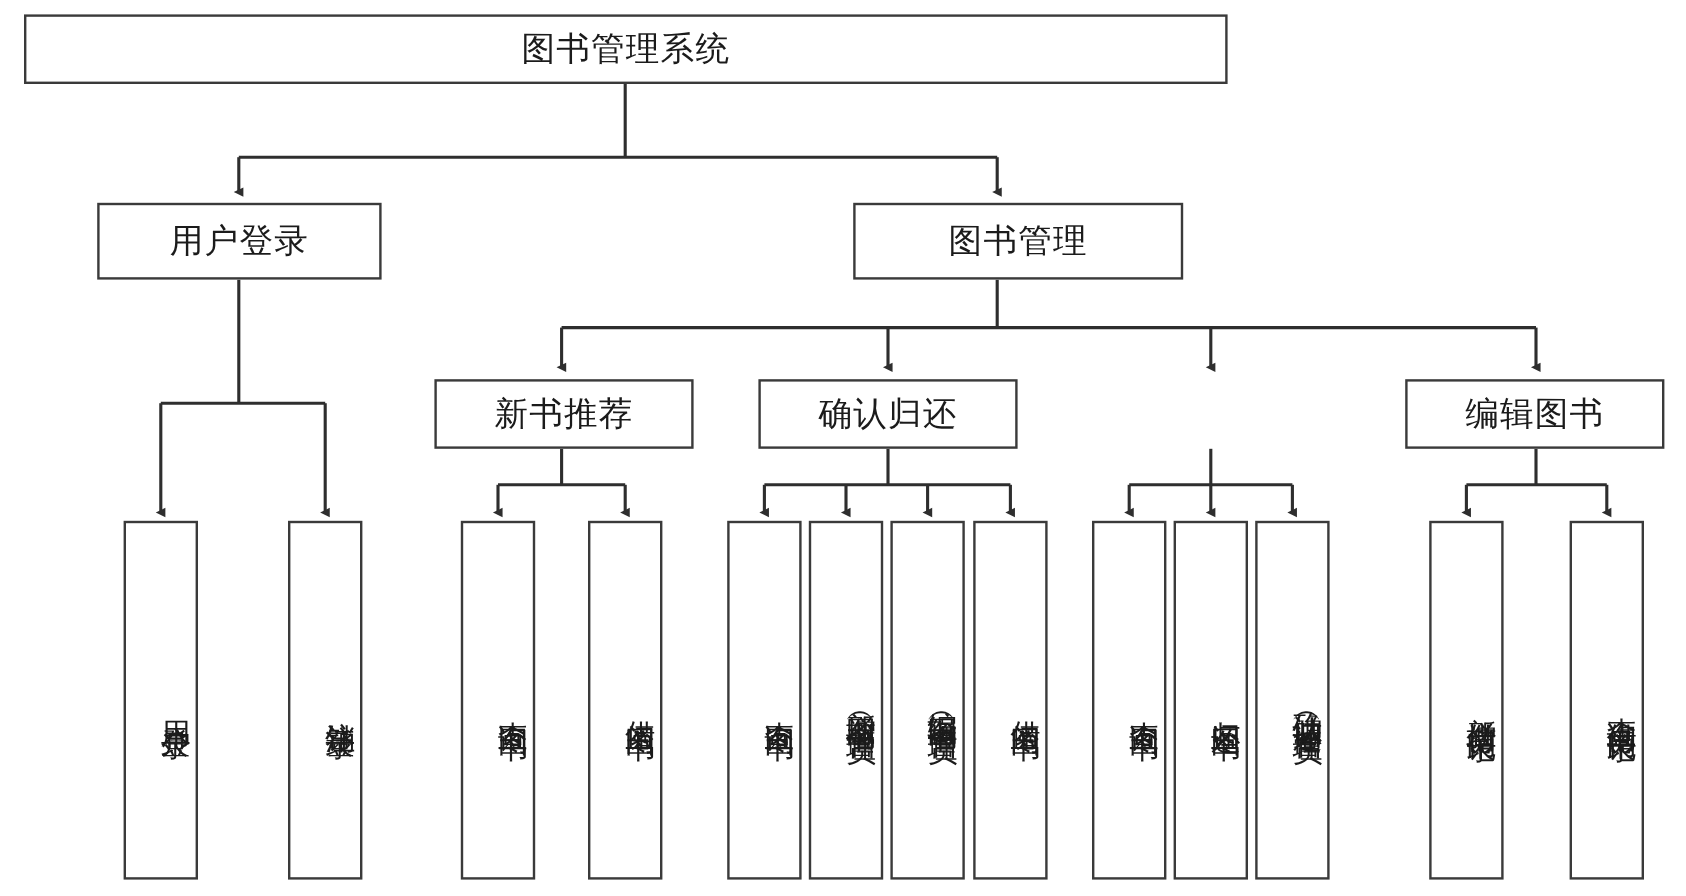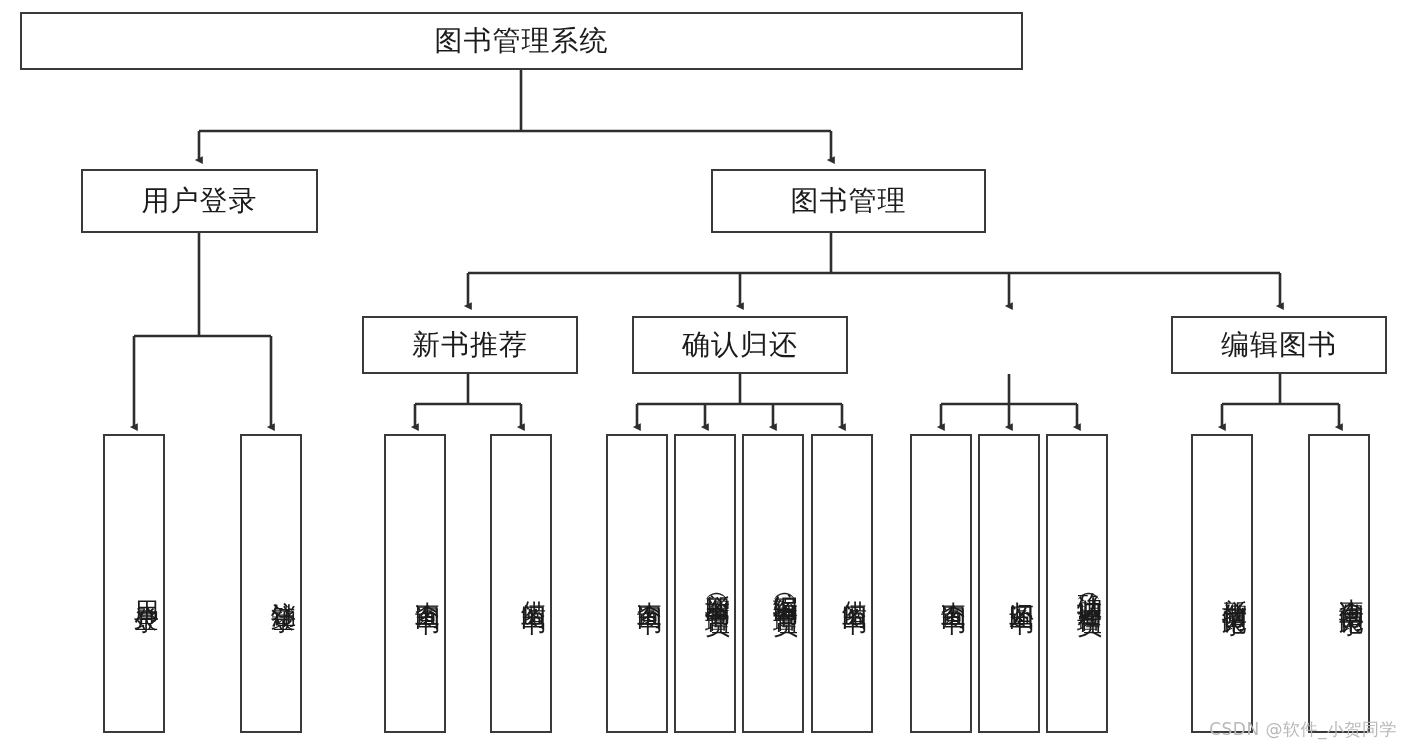--- a/index.html
+++ b/index.html
@@ -178,15 +178,14 @@
     <span class="vlabel">确认归还（管理员）</span>
   </div>
 
   <div class="node vert" style="left:1191px; top:434px; width:62px; height:299px;">
     <span class="vlabel">新增借阅记录</span>
   </div>
   <div class="node vert" style="left:1308px; top:434px; width:62px; height:299px;">
     <span class="vlabel">查询借阅记录</span>
   </div>
 
-  <div id="watermark">CSDN @软件_小贺同学</div>
 
 </div>
 
 </body></html>

